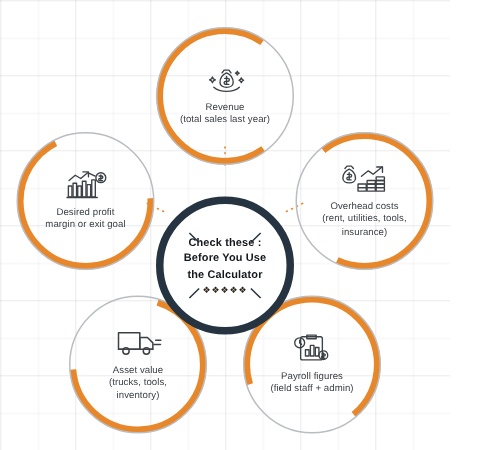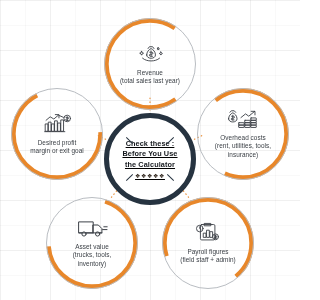--- a/index.html
+++ b/index.html
@@ -77,32 +77,31 @@
   #node-revenue   { left: 104px; top: 18px; }
   #node-overhead  { left: 197px; top: 88px; }
   #node-payroll   { left: 162px; top: 197px; }
   #node-asset     { left: 46px;  top: 197px; }
   #node-profit    { left: 11px;  top: 88px; }
 
   
   #center {
     position: absolute;
     left: 104px;
-    top: 113px;
+    top: 131px;
     width: 92px;
     height: 92px;
     border-radius: 50%;
     border: 5px solid #263340;
     box-sizing: border-box;
     background: #ffffff;
     display: flex;
     align-items: center;
     justify-content: center;
     flex-direction: column;
-    text-decoration: underline;
   }
   #center .ctext {
     font-size: 7.3px;
     line-height: 10.6px;
     font-weight: bold;
     color: #14181d;
     text-align: center;
     white-space: pre-line;
     letter-spacing: 0.1px;
     padding: 0 9px;

